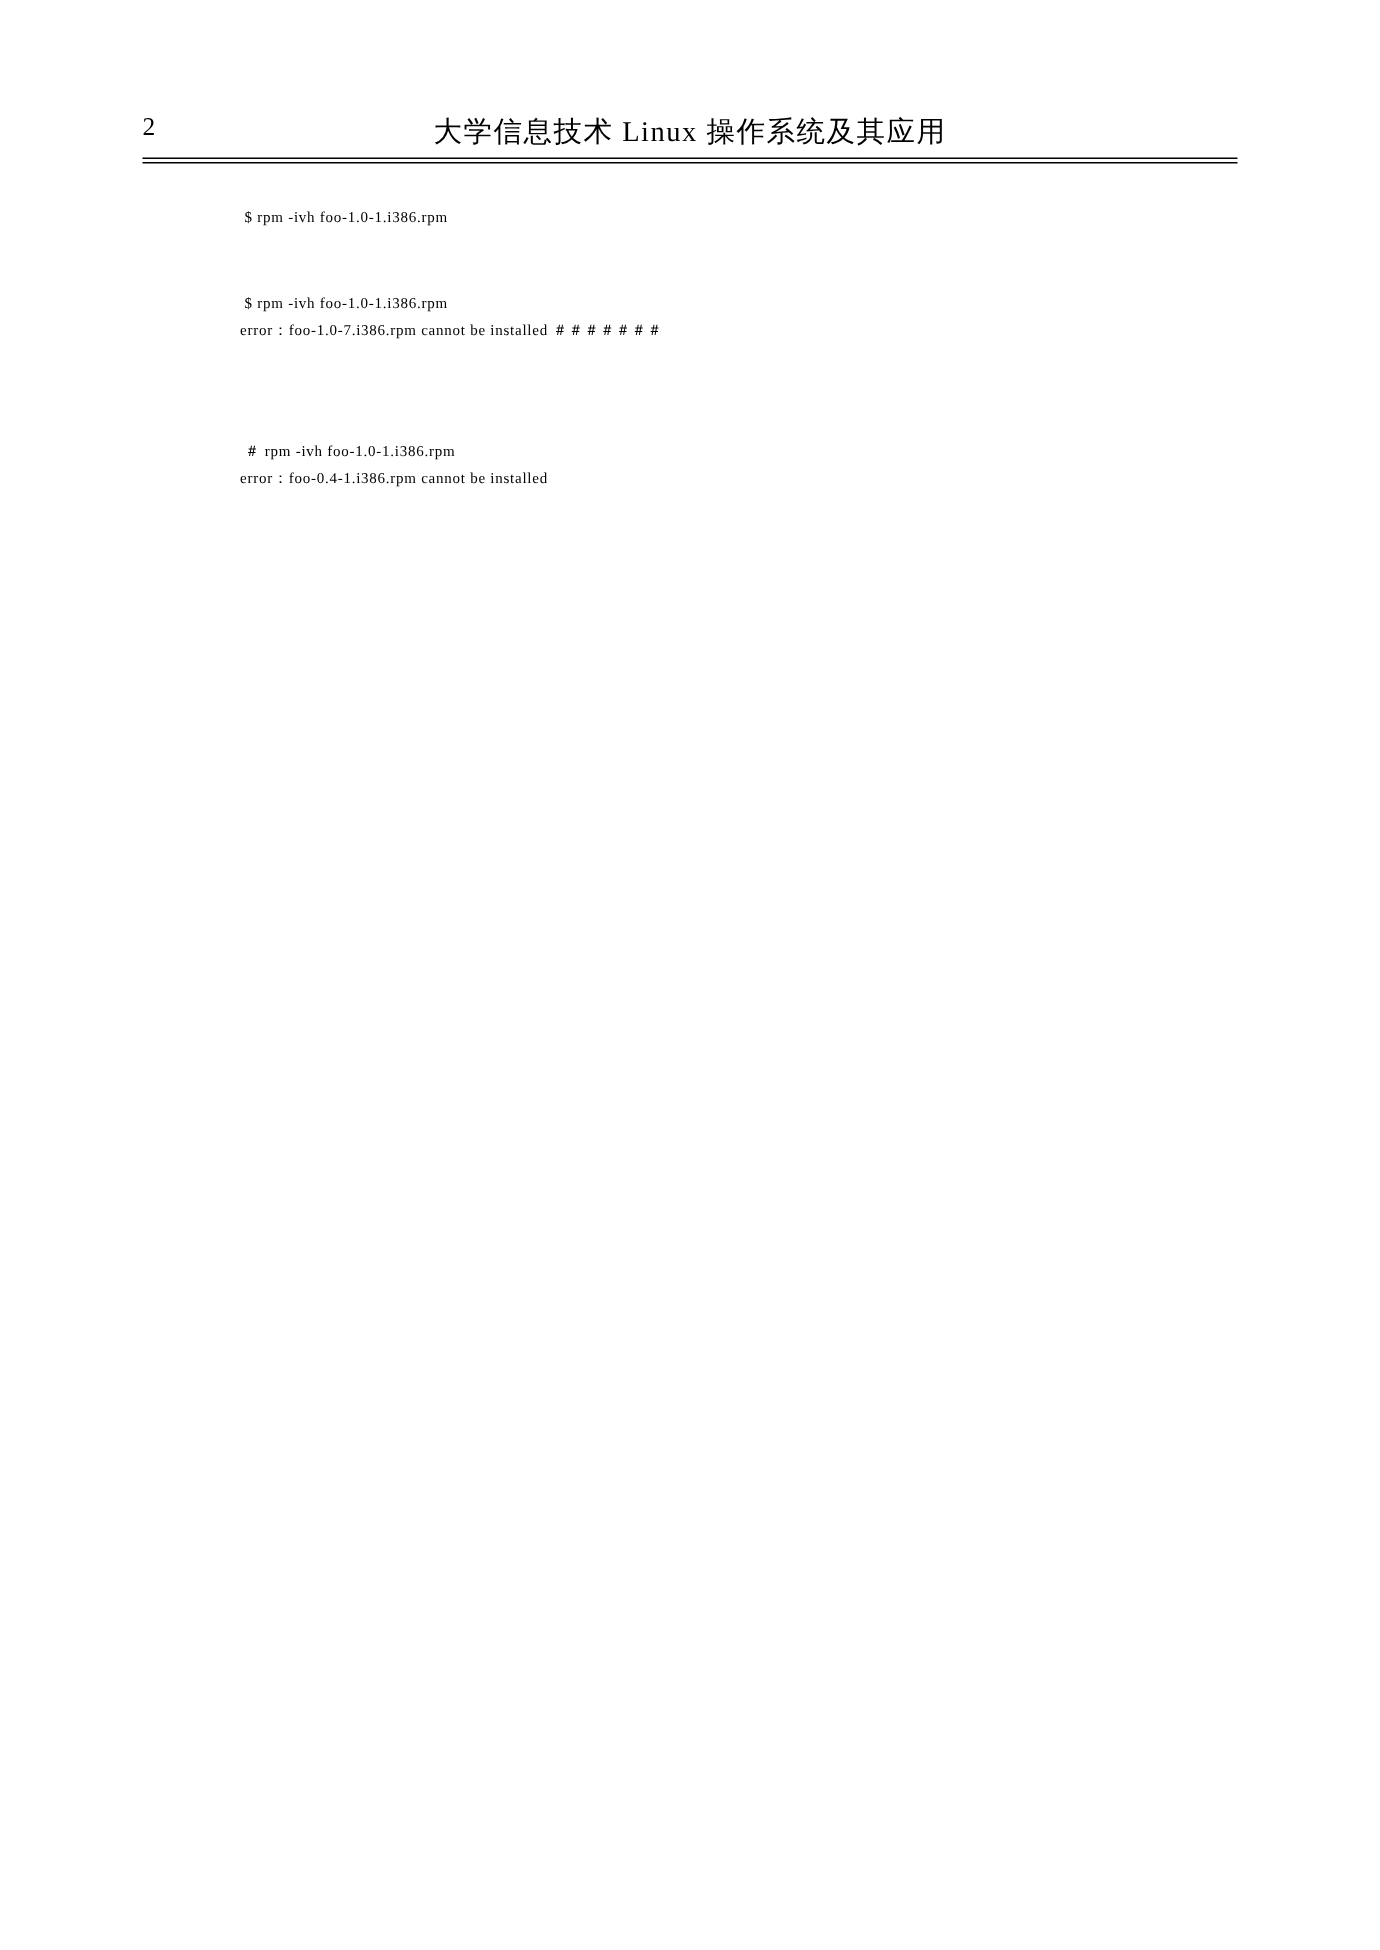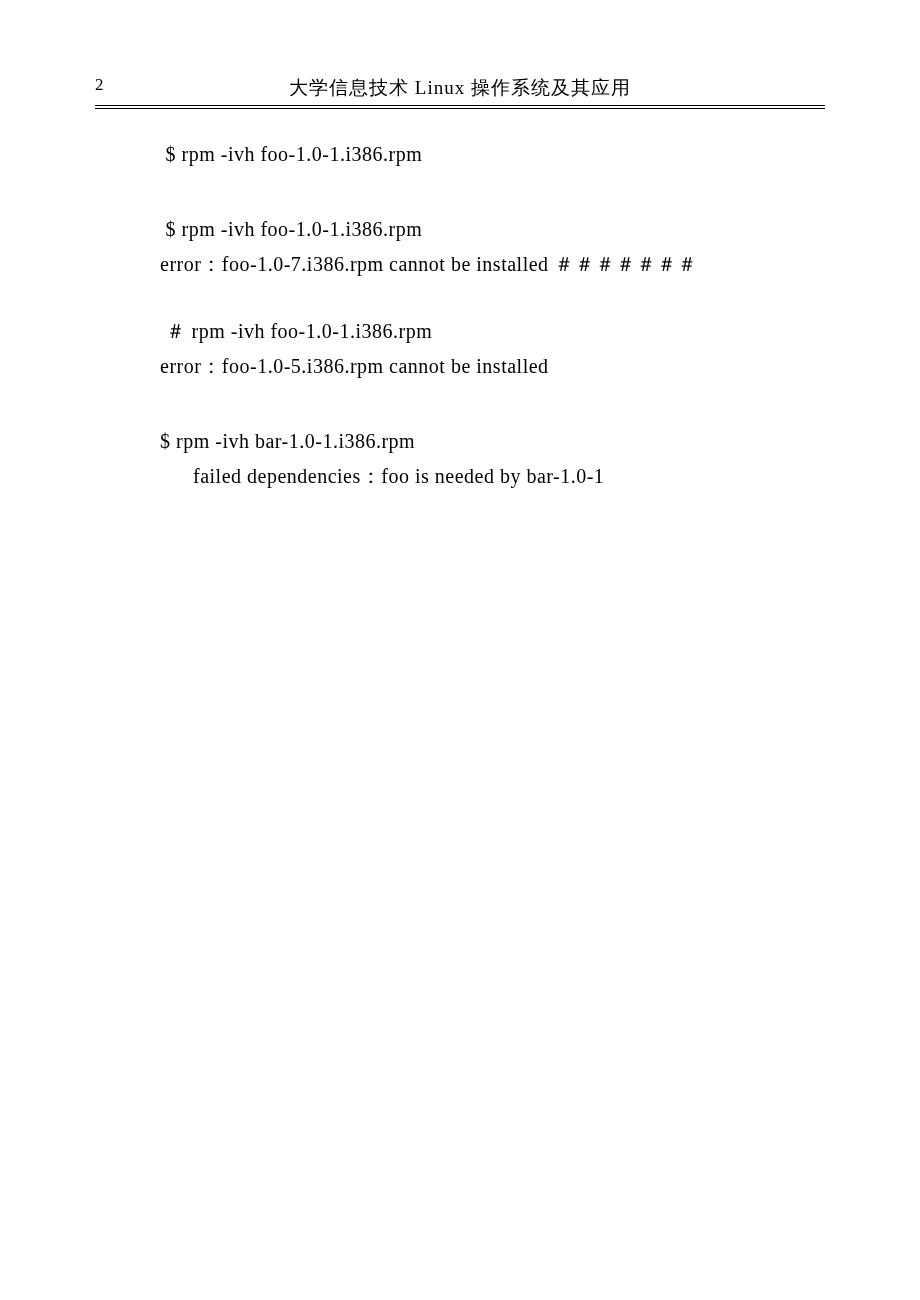--- a/index.html
+++ b/index.html
@@ -39,21 +39,21 @@
       margin-top: 2px;
     }
     .header-underline-inner {
       border-top: 0.8px solid #000;
       margin-top: 1.5px;
     }
     .content {
       padding-left: 65px;
       padding-top: 28px;
       line-height: 1.75;
-      font-size: 20px;
+      font-size: 10px;
     }
     .block {
       margin-bottom: 28px;
     }
     .line {
       white-space: pre;
       letter-spacing: 0.5px;
     }
     .mono {
       letter-spacing: 0.5px;
@@ -74,24 +74,20 @@
 
     <div class="block">
       <div class="line mono"> $ rpm -ivh foo-1.0-1.i386.rpm</div>
     </div>
 
     <div class="block" style="margin-top:40px;">
       <div class="line mono"> $ rpm -ivh foo-1.0-1.i386.rpm</div>
       <div class="line mono">error：foo-1.0-7.i386.rpm cannot be installed ＃＃＃＃＃＃＃</div>
     </div>
 
-    <div class="block" style="margin-top:32px;">
+    <div class="block" style="margin-top:64px;">
       <div class="line mono"> ＃ rpm -ivh foo-1.0-1.i386.rpm</div>
-      <div class="line mono">error：foo-1.0-5.i386.rpm cannot be installed</div>
+      <div class="line mono">error：foo-0.4-1.i386.rpm cannot be installed</div>
     </div>
 
-    <div class="block" style="margin-top:40px;">
-      <div class="line mono">$ rpm -ivh bar-1.0-1.i386.rpm</div>
-      <div class="line mono">      failed dependencies：foo is needed by bar-1.0-1</div>
-    </div>
 
   </div>
 </div>
 
 </body></html>

